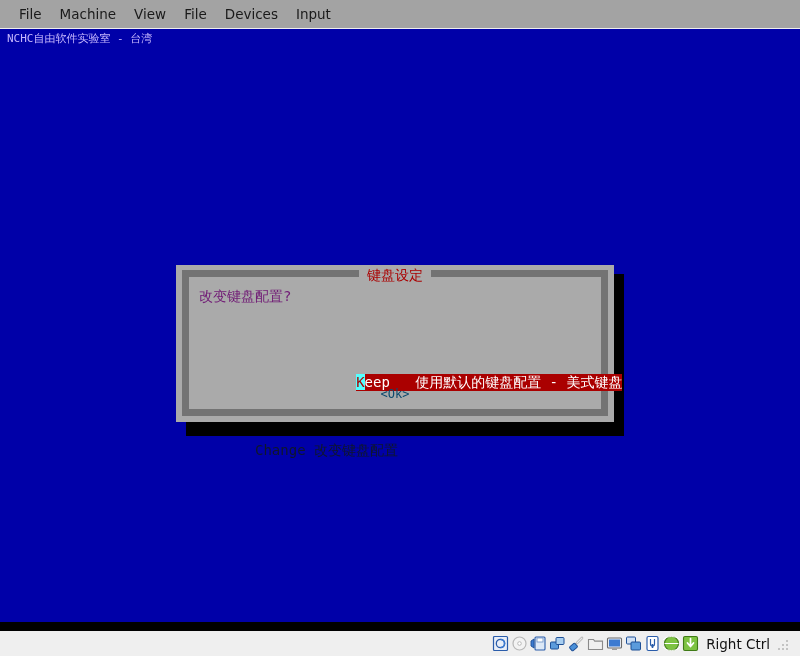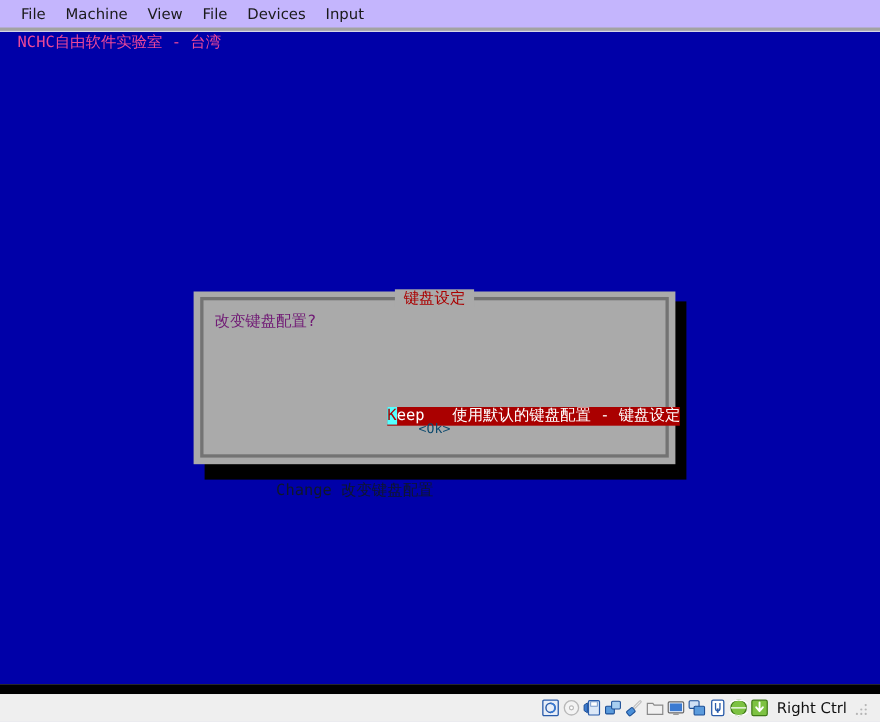--- a/index.html
+++ b/index.html
@@ -17,26 +17,26 @@
   
   .vbox-window {
     width: 800px;
     height: 656px;
     position: relative;
     background: #eeeeee;
   }
 
   .menubar {
     height: 28px;
-    background: #c4b5fd;
+    background: #a3a3a3;
     display: flex;
     align-items: center;
     padding-left: 10px;
     box-sizing: border-box;
-    border-bottom: 3px solid #a3a3a3;
+    border-bottom: 1px solid #a3a3a3;
   }
   .menu-item {
     font-family: "DejaVu Sans", sans-serif;
     font-size: 13.5px;
     color: #1a1a1a;
     padding: 3px 9px;
     cursor: default;
     white-space: nowrap;
   }
 
@@ -49,26 +49,25 @@
     height: 593px;
     background: #0000a8;
     overflow: hidden;
   }
 
   .console-header {
     position: absolute;
     left: 7px;
     top: 2px;
     font-family: "DejaVu Sans Mono", monospace;
-    font-size: 14px;
+    font-size: 11px;
     line-height: 16px;
-    color: #ec4899;
+    color: #c4b5fd;
     white-space: pre;
     letter-spacing: 0px;
-    margin-left: 9px;
   }
 
   
   .dialog-shadow {
     position: absolute;
     left: 186px;
     top: 245px;
     width: 438px;
     height: 162px;
     background: #000000;
@@ -81,21 +80,21 @@
     height: 157px;
     background: #aaaaaa;
     box-sizing: border-box;
   }
   .dialog-frame {
     position: absolute;
     left: 6px;
     top: 5px;
     right: 6px;
     bottom: 6px;
-    border: 3px solid #737373;
+    border: 7px solid #737373;
     box-sizing: border-box;
     padding-left: 20px;
   }
   .dialog-title {
     position: absolute;
     left: 0;
     top: -11px;
     width: 100%;
     text-align: center;
     font-family: "DejaVu Sans Mono", monospace;
@@ -237,21 +236,21 @@
       <div class="dialog-frame">
 
         <div class="dialog-title">
           <span>键盘设定</span>
         </div>
 
         <div class="dialog-prompt">改变键盘配置?</div>
 
         <div class="menu-list">
           <div>
-            <span class="menu-row selected"><span class="hotkey">K</span><span>eep</span><span>   </span><span>使用默认的键盘配置 - 键盘设定</span></span>
+            <span class="menu-row selected"><span class="hotkey">K</span><span>eep</span><span>   </span><span>使用默认的键盘配置 - 美式键盘</span></span>
           </div>
           <div class="menu-row"><span>C</span><span>hange</span><span> </span><span>改变键盘配置</span></div>
         </div>
 
         <div class="dialog-ok">&lt;Ok&gt;</div>
 
       </div>
     </div>
   </div>
 

